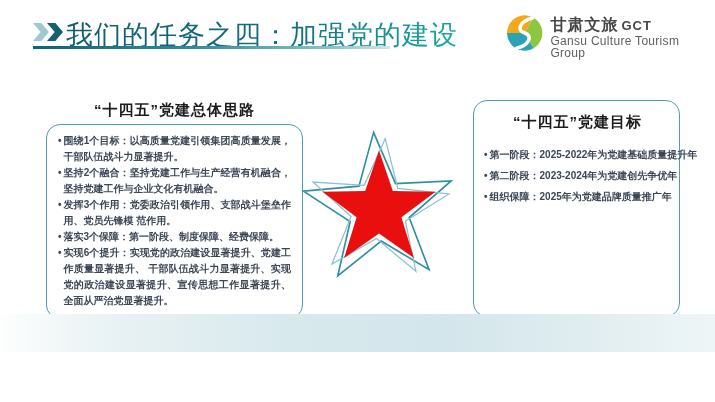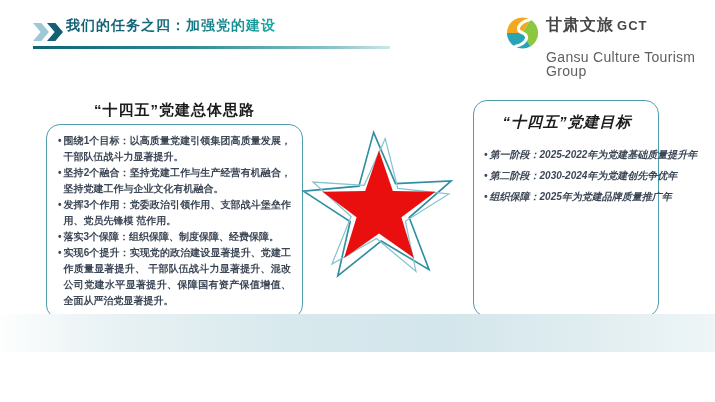--- a/index.html
+++ b/index.html
@@ -10,57 +10,56 @@
 
   
   .chevrons{position:absolute;left:33px;top:23px;display:flex;}
   .chev{width:16px;height:18px;margin-right:2px;
     clip-path:polygon(0 0,52% 0,100% 50%,52% 100%,0 100%,48% 50%);}
   .chev1{background:#9fc8d6;}
   .chev2{background:#135f74;margin-left:-4px;}
 
   .header-title{
     position:absolute;left:66px;top:17px;margin:0;
-    font-size:14px;font-weight:700;letter-spacing:1px;
+    font-size:27px;font-weight:400;letter-spacing:1px;
     background:linear-gradient(90deg,#0f5d70 0%,#156e7e 55%,#18a9a2 100%);
     -webkit-background-clip:text;background-clip:text;
     color:transparent;-webkit-text-fill-color:transparent;
     white-space:nowrap;
   }
   .title-underline{
     position:absolute;left:33px;top:46px;width:357px;height:2.5px;
     background:linear-gradient(90deg,#0f6375 0%,#2e8c9a 45%,#8cc6ca 85%,#cfe6e8 100%);
   }
 
   
   .logo{position:absolute;left:506px;top:14px;display:flex;align-items:flex-start;}
   .logo-swirl{width:38px;height:38px;margin-right:7px;}
   .logo-text{display:flex;flex-direction:column;line-height:1;}
   .logo-row{display:flex;align-items:baseline;margin-top:3px;}
   .logo-cn{font-size:16px;font-weight:800;color:#47474a;letter-spacing:1px;}
   .logo-gct{font-size:13px;font-weight:800;color:#47474a;margin-left:3px;letter-spacing:1px;}
-  .logo-sub{font-size:14px;color:#5f5f62;margin-top:17px;letter-spacing:0.3px;}
+  .logo-sub{font-size:12px;color:#5f5f62;margin-top:2px;letter-spacing:0.3px;}
 
   
   .card-title{
     text-align:center;font-size:15px;font-weight:800;color:#1c1c1e;
     letter-spacing:1px;white-space:nowrap;
   }
   .card-left-wrap{position:absolute;left:46px;top:101px;width:257px;}
   .card-left-title{margin-bottom:4px;}
   .card-box{
     box-sizing:border-box;background:#ffffff;
     border:1.5px solid #4f9fae;border-radius:14px;
   }
   .card-left-box{width:257px;height:195px;padding:8px 11px 6px 11px;}
 
   .card-right-box{
-    position:absolute;left:473px;top:100px;width:186px;height:217px;
+    position:absolute;left:473px;top:100px;width:207px;height:217px;
     padding:10px 8px 6px 10px;
-    font-style:italic;
   }
   .card-right-title{margin-top:2px;margin-bottom:12px;}
 
   .bullet{display:flex;align-items:flex-start;color:#3c4756;}
   .left-bullets .bullet{
     font-size:10px;font-weight:600;line-height:16px;text-align:justify;
   }
   .right-bullets .bullet{
     font-size:10px;font-weight:600;line-height:21px;white-space:nowrap;
   }
@@ -114,44 +113,44 @@
       <div class="bullet">
         <span class="dot">•</span>
         <span class="btext">坚持2个融合：坚持党建工作与生产经营有机融合，坚持党建工作与企业文化有机融合。</span>
       </div>
       <div class="bullet">
         <span class="dot">•</span>
         <span class="btext">发挥3个作用：党委政治引领作用、支部战斗堡垒作用、党员先锋模 范作用。</span>
       </div>
       <div class="bullet">
         <span class="dot">•</span>
-        <span class="btext">落实3个保障：组织保障、制度保障、经费保障。</span>
+        <span class="btext">落实3个保障：第一阶段、制度保障、经费保障。</span>
       </div>
       <div class="bullet">
         <span class="dot">•</span>
-        <span class="btext">实现6个提升：实现党的政治建设显著提升、党建工作质量显著提升、 干部队伍战斗力显著提升、混改公司党建水平显著提升、保障国有资产保值增值、全面从严治党显著提升。</span>
+        <span class="btext">实现6个提升：实现党的政治建设显著提升、党建工作质量显著提升、 干部队伍战斗力显著提升、实现党的政治建设显著提升、宣传思想工作显著提升、全面从严治党显著提升。</span>
       </div>
     </div>
   </div>
 
   <svg class="star-svg" width="166" height="172" viewBox="0 0 160 168">
     <polygon points="80,8 97.9,59.4 152.3,60.5 108.9,93.4 124.7,145.5 80,114.4 35.3,145.5 51.1,93.4 7.7,60.5 62.1,59.4" fill="none" stroke="#2f8fa0" stroke-width="1.6" transform="rotate(-4 80 84)"></polygon>
     <polygon points="80,14 96.5,61.3 146.6,62.4 106.6,92.7 121.2,140.6 80,112 38.8,140.6 53.4,92.7 13.4,62.4 63.5,61.3" fill="none" stroke="#86c3cd" stroke-width="1.2" transform="rotate(5 80 84)"></polygon>
     <polygon points="80,26 93.5,65.4 135.2,66.1 101.9,91.1 114.1,130.9 80,107 45.9,130.9 58.1,91.1 24.8,66.1 66.5,65.4" fill="#ea0f0f"></polygon>
   </svg>
 
   <div class="card-box card-right-box right-bullets">
     <div class="card-title card-right-title">“十四五”党建目标</div>
     <div class="bullet">
       <span class="dot">•</span>
       <span class="btext">第一阶段：2025-2022年为党建基础质量提升年</span>
     </div>
     <div class="bullet">
       <span class="dot">•</span>
-      <span class="btext">第二阶段：2030-2024年为党建创先争优年</span>
+      <span class="btext">第二阶段：2023-2024年为党建创先争优年</span>
     </div>
     <div class="bullet">
       <span class="dot">•</span>
       <span class="btext">组织保障：2025年为党建品牌质量推广年</span>
     </div>
   </div>
 
   <div class="bottom-band"></div>
 
 </div>

